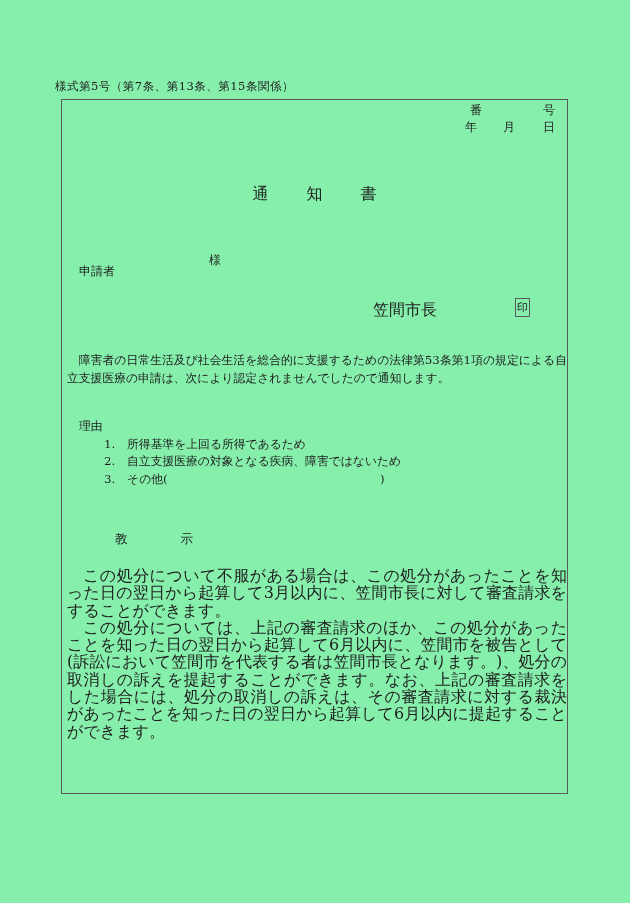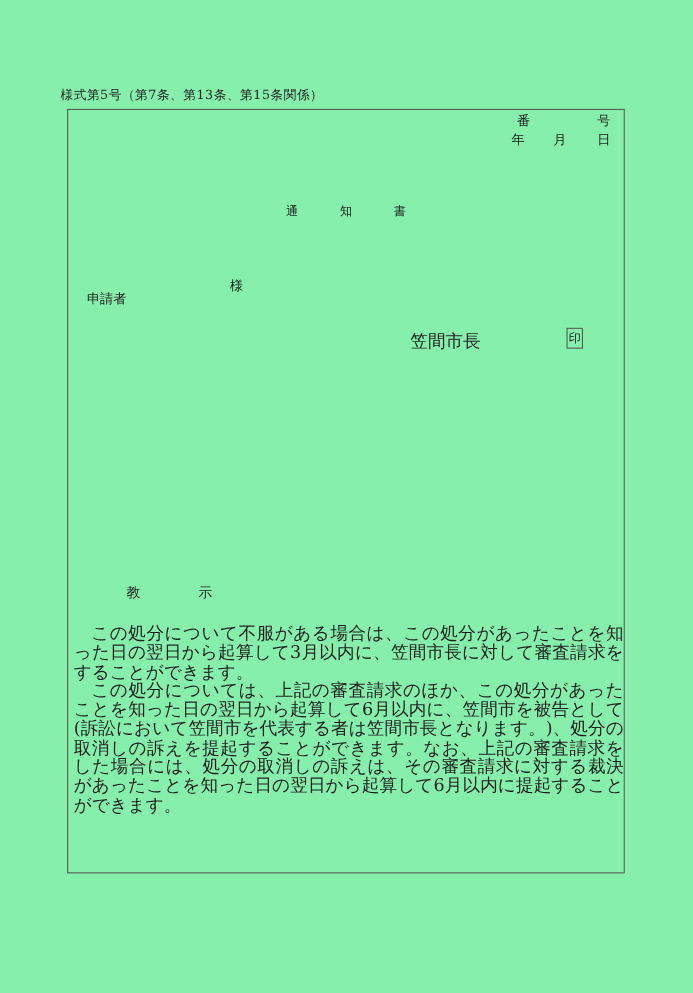--- a/index.html
+++ b/index.html
@@ -33,21 +33,21 @@
   .hdr-go  { left: 481px; top: 3px; }
   .hdr-yr  { left: 403px; top: 20px; }
   .hdr-mo  { left: 441px; top: 20px; }
   .hdr-dy  { left: 481px; top: 20px; }
   .doc-title {
     position: absolute;
     left: 0; top: 84px;
     width: 100%;
     box-sizing: border-box;
     text-align: center;
-    font-size: 11px;
+    font-size: 16px;
     letter-spacing: 38px;
     padding-left: 38px;
     white-space: nowrap;
   }
   .applicant { position: absolute; left: 17px; top: 131px; font-size: 12px; margin-top: 32px; }
   .honorific { position: absolute; left: 147px; top: 152px; font-size: 12px; }
   .sender    { position: absolute; left: 311px; top: 200px; font-size: 16px; }
   .seal {
     position: absolute;
     left: 453px; top: 198px;
@@ -111,21 +111,30 @@
     <div class="doc-title">通知書</div>
 
     <div class="applicant">申請者</div>
 
     <div class="honorific">様</div>
 
     <div class="sender">笠間市長</div>
 
     <span class="seal">印</span>
 
+    <div class="body-text">障害者の日常生活及び社会生活を総合的に支援するための法律第53条第1項の規定による自立支援医療の申請は、次により認定されませんでしたので通知します。</div>
 
+    <div class="reasons">
+      <div>理由</div>
+      <div class="reason-items">
+        <div>1.　所得基準を上回る所得であるため</div>
+        <div>2.　自立支援医療の対象となる疾病、障害ではないため</div>
+        <div>3.　その他(　　　　　　　　　　　　　　　　　　)</div>
+      </div>
+    </div>
 
     <div class="kyoji-heading">教示</div>
 
     <div class="kyoji-body">
       <p>この処分について不服がある場合は、この処分があったことを知った日の翌日から起算して3月以内に、笠間市長に対して審査請求をすることができます。</p>
       <p>この処分については、上記の審査請求のほか、この処分があったことを知った日の翌日から起算して6月以内に、笠間市を被告として(訴訟において笠間市を代表する者は笠間市長となります。)、処分の取消しの訴えを提起することができます。なお、上記の審査請求をした場合には、処分の取消しの訴えは、その審査請求に対する裁決があったことを知った日の翌日から起算して6月以内に提起することができます。</p>
     </div>
 
   </div>
 </div>

